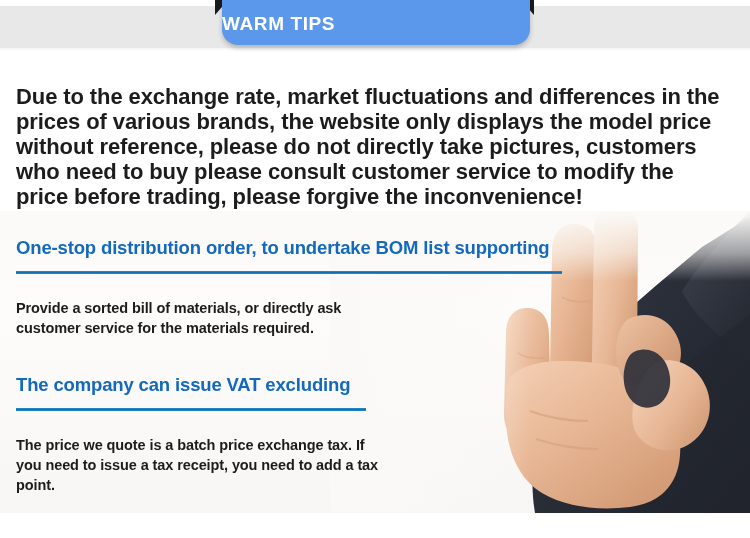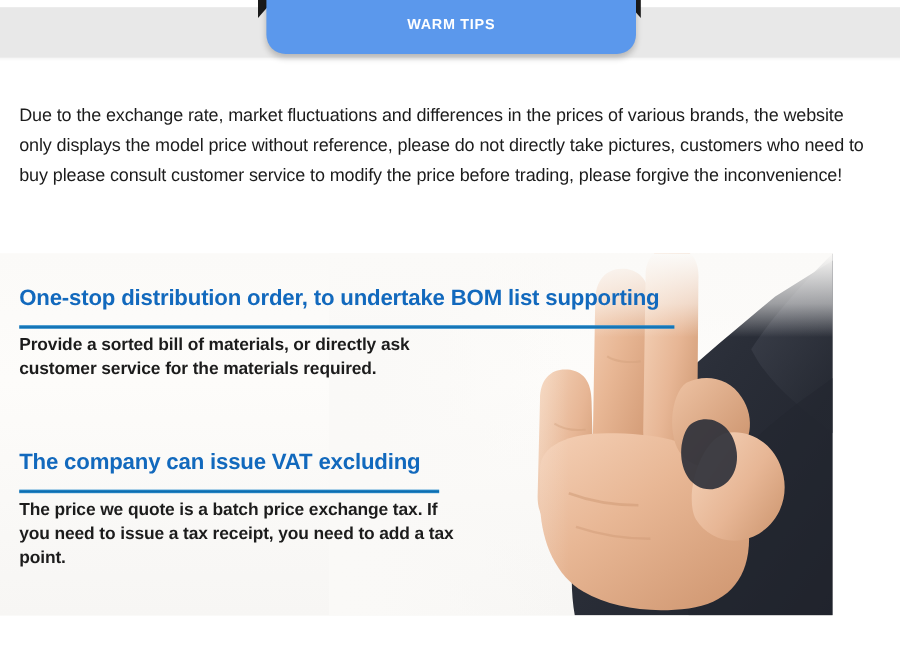--- a/index.html
+++ b/index.html
@@ -68,50 +68,48 @@
     height: 45px;
     background: #5b98ec;
     border-radius: 0 0 16px 16px;
     box-shadow: 0 3px 5px rgba(0,0,0,0.22);
   }
   .tab-label {
     position: absolute;
     left: 0;
     right: 0;
     top: 13px;
-    text-align: center;
     color: #ffffff;
-    font-size: 12px;
+    font-size: 19px;
     font-weight: bold;
     letter-spacing: 0.6px;
   }
 
   
   .notice {
     position: absolute;
     left: 16px;
     top: 84px;
     width: 706px;
     color: #1c1c1c;
-    font-size: 15px;
-    font-weight: normal;
+    font-size: 22px;
+    font-weight: bold;
     line-height: 25px;
     letter-spacing: -0.1px;
   }
 
   
   .panel {
     position: absolute;
     left: 0;
     top: 211px;
-    width: 662px;
+    width: 750px;
     height: 302px;
     overflow: hidden;
     background: linear-gradient(to bottom, #fbfaf8 0%, #fdfcfa 35%, #f7f6f4 100%);
-    padding-left: 32px;
   }
 
   
   .photo {
     position: absolute;
     right: 0;
     top: 0;
     width: 420px;
     height: 302px;
     overflow: hidden;
@@ -152,21 +150,21 @@
   }
   .rule {
     height: 3px;
     margin-top: 12px;
     background: linear-gradient(to bottom, #2f8fce 0%, #0d6cae 55%, #2f8fce 100%);
   }
   .rule-1 { width: 546px; }
   .rule-2 { width: 350px; }
 
   .body-text {
-    margin-top: 4px;
+    margin-top: 24px;
     color: #1c1c1c;
     font-size: 14.5px;
     font-weight: bold;
     line-height: 20px;
     letter-spacing: -0.1px;
   }
   .bw-1 { width: 360px; }
   .bw-2 { width: 372px; }
 </style>
 </head>

